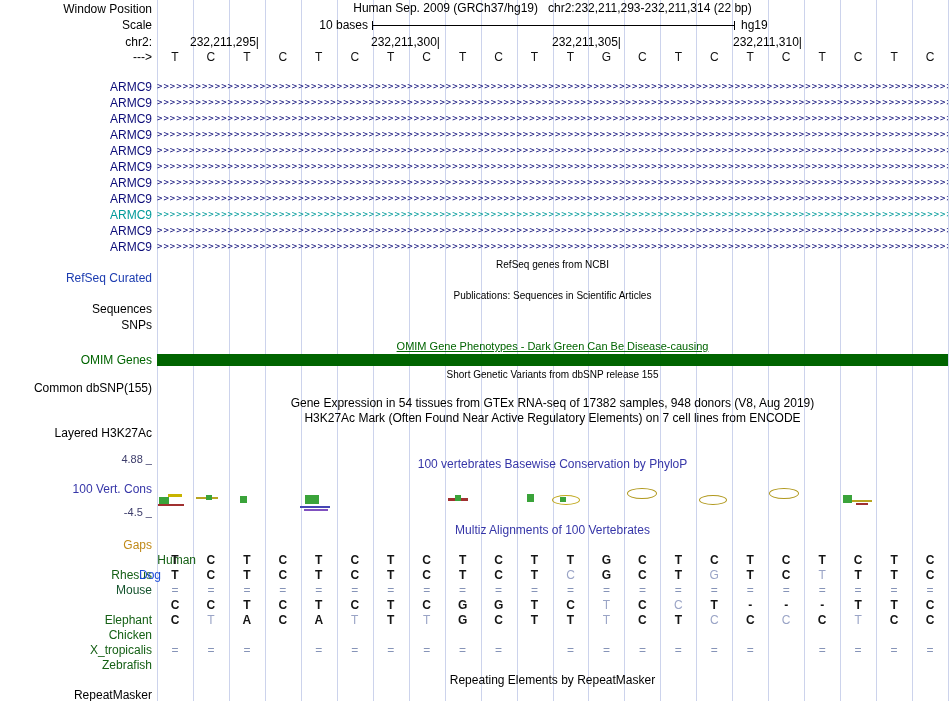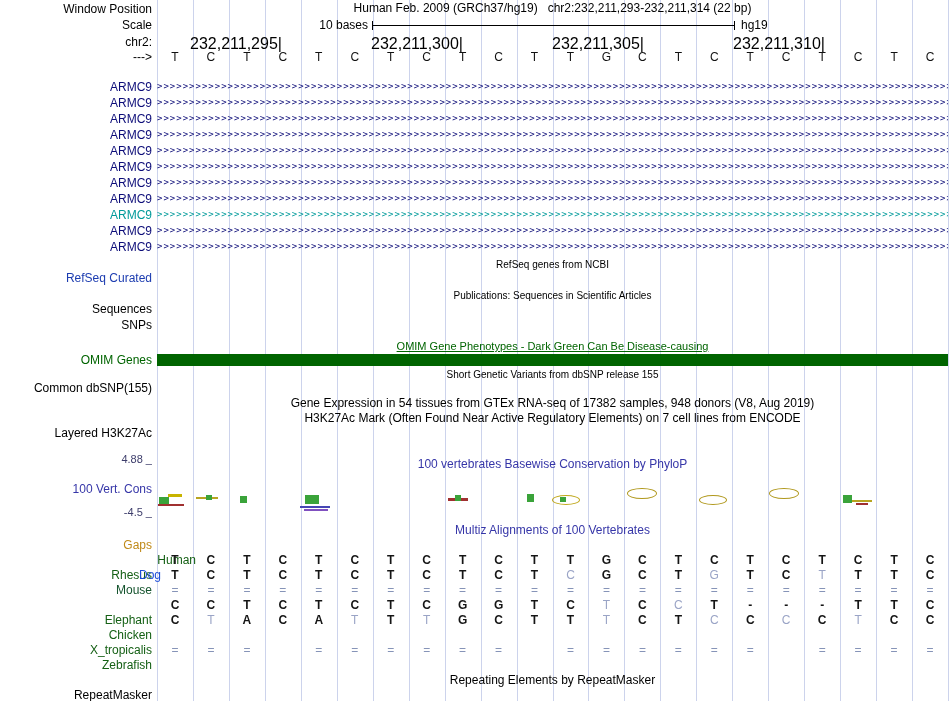--- a/index.html
+++ b/index.html
@@ -8,21 +8,21 @@
   .vline{position:absolute;top:0;width:1px;height:719px;background:#ccd3ec;}
   .lbl{position:absolute;left:0;width:152px;text-align:right;height:14px;line-height:14px;
        font-size:12px;white-space:nowrap;}
   .center{position:absolute;left:157px;width:791px;text-align:center;height:13px;line-height:13px;
           white-space:pre;}
   .h12{font-size:12px;} .h11{font-size:11px;} .h10{font-size:10px;}
   .blue{color:#3636a8;} .green{color:#006400;text-decoration:underline;}
   .refseq-lbl{color:#1c3cb0;} .omim-lbl{color:#006400;} .cons-lbl{color:#3636a8;}
   .lim-lbl{color:#3d3d6b;font-size:11px;}
   .abs{position:absolute;font-size:12px;white-space:nowrap;}
-  .tick{position:absolute;font-size:16px;white-space:nowrap;}
+  .tick{position:absolute;font-size:12px;white-space:nowrap;}
   .seqrow{position:absolute;left:157px;width:791px;height:15px;line-height:15px;}
   .seqrow span{position:absolute;top:0;text-align:center;font-size:12px;}
   .base{font-weight:bold;color:#151515;}
   .pbase{color:#111;}
   .mut{color:#9aa4c6;}
   .eq{color:#8694b8;}
   .arrowrow{position:absolute;left:157px;width:791px;height:14px;line-height:13px;overflow:hidden;
             font-family:"DejaVu Sans Mono",monospace;font-size:9px;white-space:nowrap;letter-spacing:1px;}
   .scalebar{position:absolute;left:372px;top:21px;width:361px;height:9px;
             border-left:1px solid #000;border-right:1px solid #000;
@@ -53,21 +53,21 @@
       <div class="vline" style="left: 732.273px;"></div>
       <div class="vline" style="left: 768.227px;"></div>
       <div class="vline" style="left: 804.182px;"></div>
       <div class="vline" style="left: 840.136px;"></div>
       <div class="vline" style="left: 876.091px;"></div>
       <div class="vline" style="left: 912.045px;"></div>
       <div class="vline" style="left: 948px;"></div>
     </div>
 
   <div class="lbl" style="top:2px">Window Position</div>
-  <div class="center h12" style="top:2px">Human Feb. 2009 (GRCh37/hg19)   chr2:232,211,293-232,211,314 (22 bp)</div>
+  <div class="center h12" style="top:2px">Human Sep. 2009 (GRCh37/hg19)   chr2:232,211,293-232,211,314 (22 bp)</div>
 
   <div class="lbl" style="top:18px">Scale</div>
   <div class="abs" style="left:280px;top:18px;width:88px;text-align:right">10 bases</div>
   <div class="scalebar"></div>
   <div class="abs" style="left:741px;top:18px">hg19</div>
 
   <div class="lbl" style="top:35px">chr2:</div>
   <div class="tick" style="left:190px;top:35px">232,211,295|</div>
   <div class="tick" style="left:371px;top:35px">232,211,300|</div>
   <div class="tick" style="left:552px;top:35px">232,211,305|</div>

